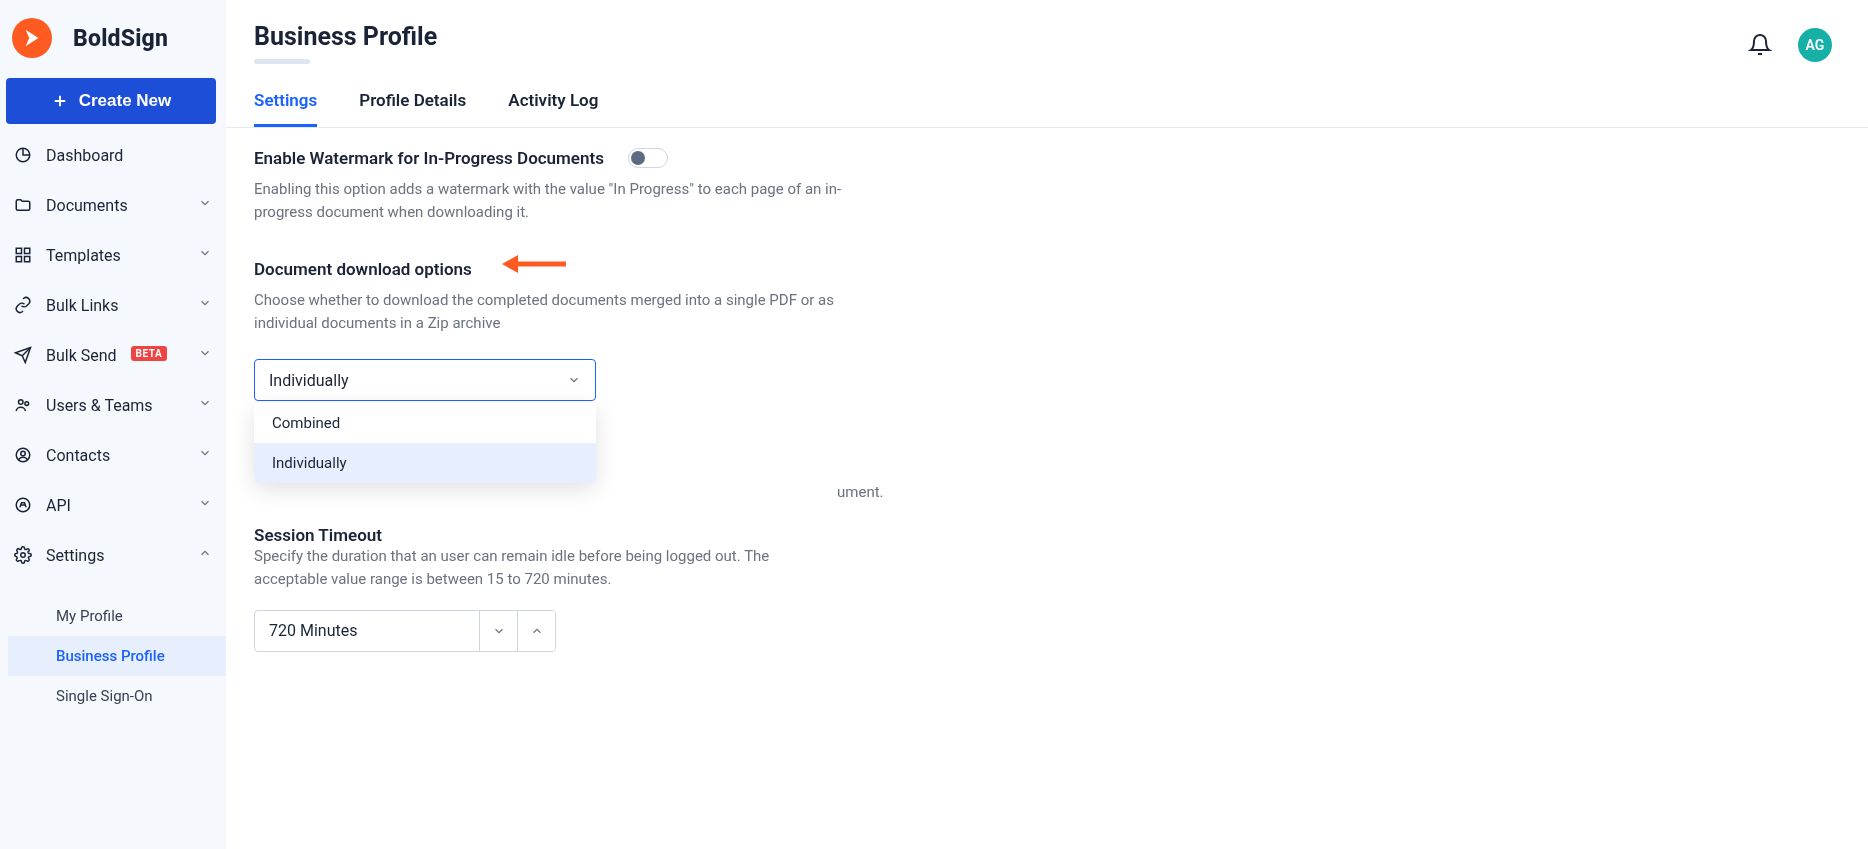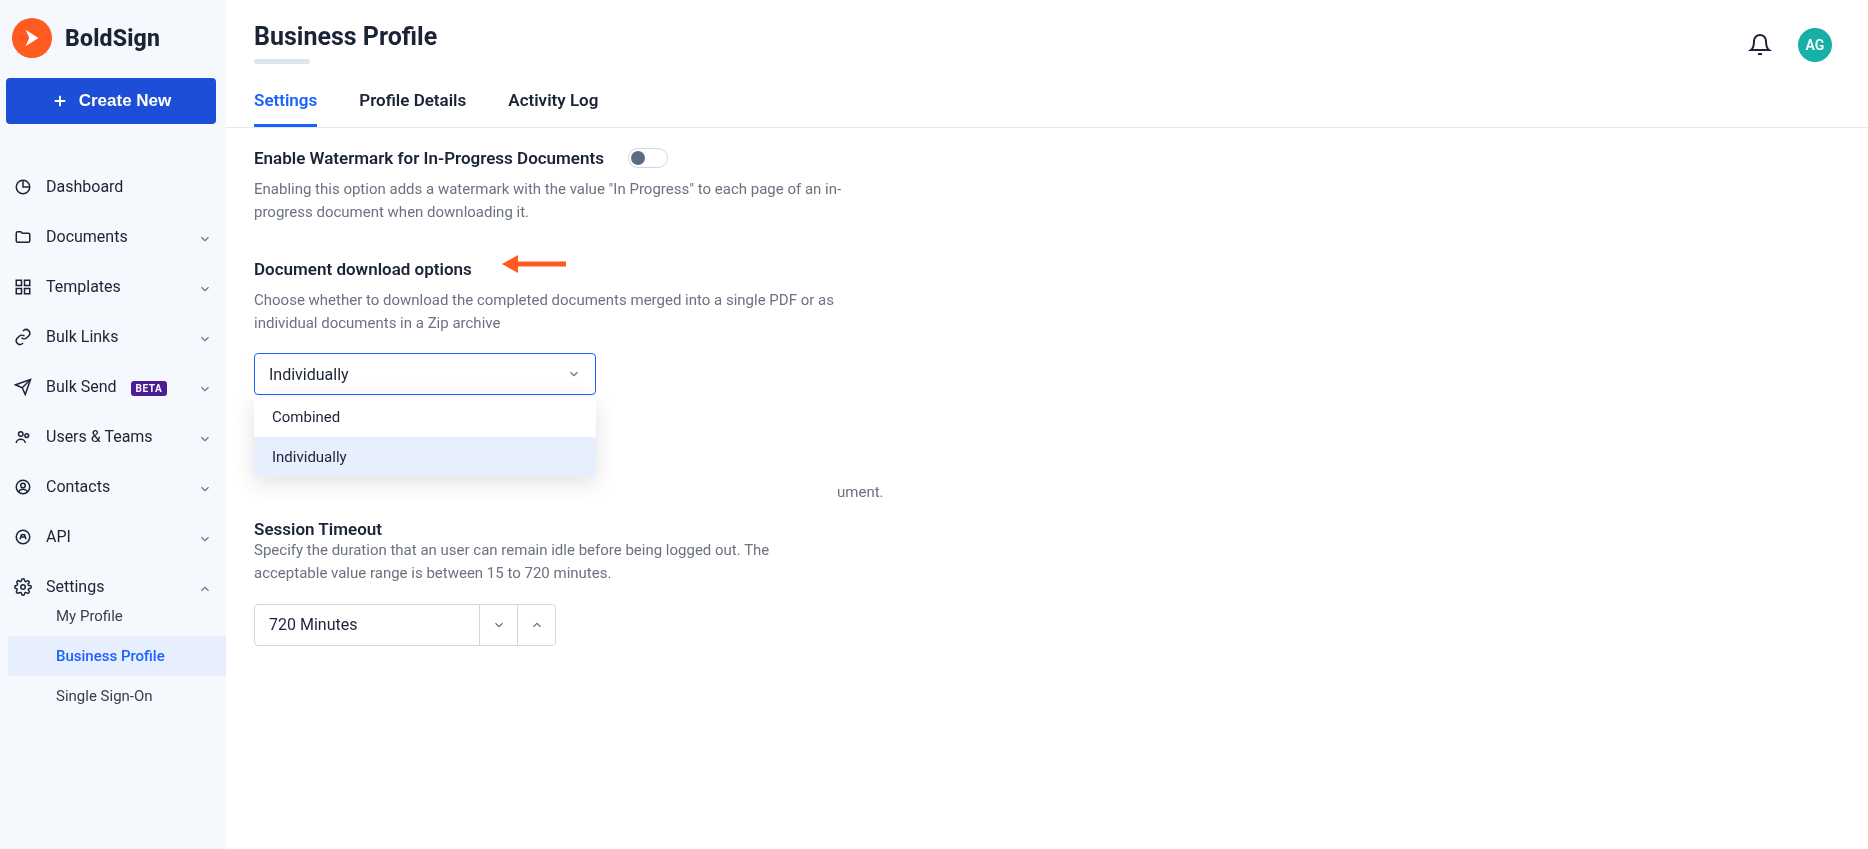--- a/index.html
+++ b/index.html
@@ -1,29 +1,29 @@
 <!DOCTYPE html>
 <html><head>
 <meta charset="utf-8">
 <style>
   * { box-sizing: border-box; margin: 0; padding: 0; }
   html, body { height: 100%; font-family: -apple-system, BlinkMacSystemFont, "Segoe UI", Roboto, "Helvetica Neue", Arial, sans-serif; color:#1b2437; }
   body { display:flex; background:#fff; }
   
   .sidebar { width:226px; min-width:226px; background:#f5f8fc; height:100vh; display:flex; flex-direction:column; padding:0; }
-  .logo-row { display:flex; align-items:center; gap:13px; padding:18px 12px 14px 12px; }
+  .logo-row { display:flex; align-items:center; gap:21px; padding:18px 12px 14px 12px; }
   .logo-mark { width:40px; height:40px; border-radius:50%; background:#ff5a1f; display:flex; align-items:center; justify-content:center; }
   .logo-text { font-size:23px; font-weight:800; color:#1b2437; letter-spacing:.2px; }
   .create-btn { margin:6px 10px 0 6px; height:46px; background:#1d4ed8; color:#fff; border:none; border-radius:4px; font-size:17px; font-weight:700; display:flex; align-items:center; justify-content:center; gap:10px; cursor:pointer; }
   .nav { margin-top:22px; display:flex; flex-direction:column; }
-  .nav-item { display:flex; align-items:flex-end; gap:14px; padding:0 14px; height:50px; cursor:pointer; font-size:16px; color:#1b2437; }
+  .nav-item { display:flex; align-items:flex-start; gap:14px; padding:0 14px; height:50px; cursor:pointer; font-size:16px; color:#1b2437; }
   .nav-item .label { flex:1; }
   .nav-item .chevron { color:#6b7280; }
   .nav-item.expanded .chevron { transform:rotate(180deg); }
-  .badge { background:#4c1d95; color:#fff; font-size:10px; font-weight:700; padding:2px 5px; border-radius:3px; letter-spacing:.5px; }
+  .badge { background:#ef4444; color:#fff; font-size:10px; font-weight:700; padding:2px 5px; border-radius:3px; letter-spacing:.5px; }
   .sub-nav { display:flex; flex-direction:column;padding-left:8px; }
   .sub-item { padding:0 14px 0 48px; height:40px; display:flex; align-items:center; font-size:15px; color:#374151; cursor:pointer; }
   .sub-item.active { background:#e7efff; color:#1a62ff; font-weight:500; }
   
   .main { flex:1; display:flex; flex-direction:column; height:100vh; overflow:hidden; }
   .header { display:flex; align-items:flex-start; padding:22px 28px 0 28px; border-bottom:1px solid #e6e9ef; }
   .header-left { flex:1; }
   .page-title { font-size:25px; font-weight:700; color:#1b2437; margin-bottom:8px; }
   .title-underline { width:56px; height:5px; background:#dfe5ee; border-radius:3px; margin-bottom:18px; }
   .tabs { display:flex; gap:42px; }
@@ -34,21 +34,21 @@
   .avatar { width:34px; height:34px; border-radius:50%; background:#16b0a6; color:#fff; display:flex; align-items:center; justify-content:center; font-size:14px; font-weight:600; cursor:pointer; }
   .content { flex:1; overflow-y:auto; padding:20px 28px 40px 28px; position:relative; }
   .section { max-width:660px; margin-bottom:34px; }
   .section-head { display:flex; align-items:flex-end; gap:24px; margin-bottom:10px; }
   .section-title { font-size:17px; font-weight:600; color:#1b2437; }
   .section-desc { font-size:15px; color:#6b7280; line-height:1.55; max-width:590px; }
   
   .toggle { width:40px; height:20px; border:1px solid #cfd6e0; border-radius:999px; background:#fff; position:relative; cursor:pointer; }
   .toggle .knob { position:absolute; left:2px; top:2px; width:14px; height:14px; border-radius:50%; background:#5d6b82; }
   
-  .dropdown-wrap { position:relative; width:342px; margin-top:18px; }
+  .dropdown-wrap { position:relative; width:342px; margin-top:24px; }
   .dropdown { height:42px; border:1px solid #1a62ff; border-radius:4px; display:flex; align-items:center; padding:0 14px; justify-content:space-between; cursor:pointer; background:#fff; font-size:16px; color:#1b2437; }
   .dropdown .chev { color:#6b7280; }
   .dropdown-menu { position:absolute; top:44px; left:0; width:342px; background:#fff; border-radius:4px; box-shadow:0 6px 22px rgba(0,0,0,.12); z-index:20; overflow:hidden; }
   .option { height:40px; display:flex; align-items:center; padding:0 18px; font-size:15px; color:#1b2437; cursor:pointer; }
   .option.selected { background:#e7efff; }
   
   .arrow-annot { position:absolute; left:518px; top:136px; display:flex; align-items:center; }
   .arrow-annot svg { display:block; }
   
   .peek { position:absolute; left:611px; top:355px; font-size:15px; color:#6b7280; z-index:5; }

